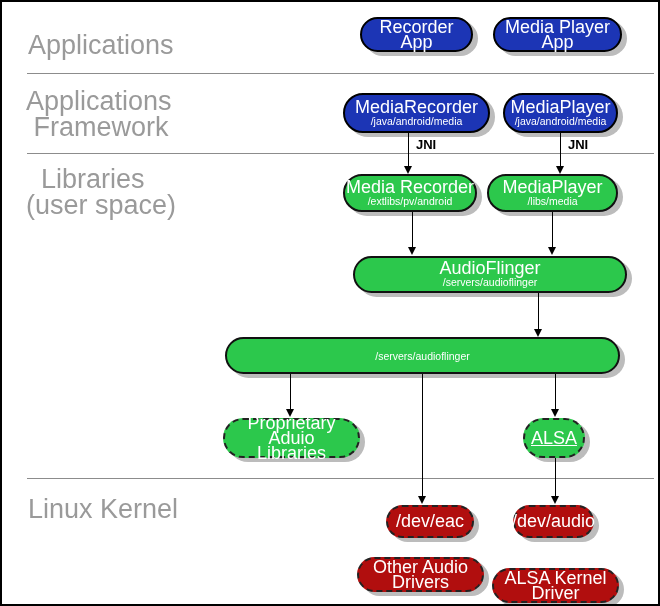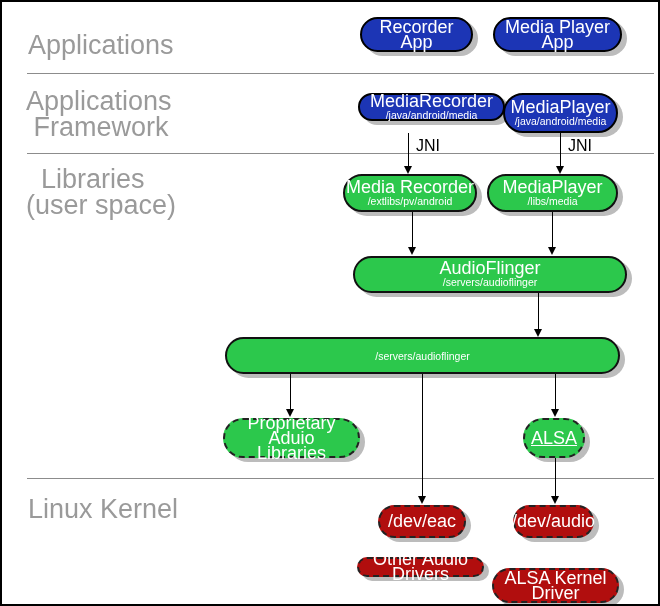--- a/index.html
+++ b/index.html
@@ -38,21 +38,21 @@
   .green{background:var(--lib_green);border-color:#111;}
   .red{background:var(--kernel_red);}
   .dashed{border:2px dashed #222;}
   .vline{position:absolute;width:1px;background:var(--edge_black);}
   .arrowhead{
     position:absolute;width:0;height:0;
     border-left:4px solid transparent;border-right:4px solid transparent;
     border-top:8px solid var(--edge_black);
   }
   .edge-label{
-    position:absolute;color:#000;font-size:16px;font-weight:normal;
+    position:absolute;color:#000;font-size:13px;font-weight:bold;
   }
 </style>
 </head>
 <body>
 
 <div class="canvas">
 
   <div class="section-label" style="left:26px;top:30px;">Applications</div>
   <div class="section-label" style="left:24px;top:86px;">Applications
  Framework</div>
@@ -64,21 +64,21 @@
   <div class="divider" style="top:151px;"></div>
   <div class="divider" style="top:476px;"></div>
 
   <div class="node blue" style="left:358px;top:15px;width:113px;height:35px;border-radius:18px;">
     <div class="nlabel">Recorder App</div>
   </div>
   <div class="node blue" style="left:491px;top:15px;width:129px;height:35px;border-radius:18px;">
     <div class="nlabel">Media Player App</div>
   </div>
 
-  <div class="node blue" style="left:356px;top:91px;width:147px;height:28px;border-radius:20px;">
+  <div class="node blue" style="left:341px;top:91px;width:147px;height:40px;border-radius:20px;">
     <div class="nlabel">MediaRecorder</div>
     <div class="npath">/java/android/media</div>
   </div>
   <div class="node blue" style="left:501px;top:91px;width:115px;height:40px;border-radius:20px;">
     <div class="nlabel">MediaPlayer</div>
     <div class="npath">/java/android/media</div>
   </div>
 
   <div class="vline" style="left:406px;top:131px;height:34px;"></div>
   <div class="arrowhead" style="left:402px;top:164px;"></div>
@@ -124,26 +124,26 @@
   <div class="node green dashed" style="left:221px;top:416px;width:137px;height:40px;border-radius:20px;">
     <div class="nlabel" style="padding:0 14px;">Proprietary Aduio Libraries</div>
   </div>
   <div class="node green dashed" style="left:521px;top:416px;width:62px;height:40px;border-radius:20px;text-decoration:underline;">
     <div class="nlabel">ALSA</div>
   </div>
 
   <div class="vline" style="left:553px;top:456px;height:39px;"></div>
   <div class="arrowhead" style="left:549px;top:494px;"></div>
 
-  <div class="node red dashed" style="left:376px;top:503px;width:88px;height:33px;border-radius:17px;">
+  <div class="node red dashed" style="left:384px;top:503px;width:88px;height:33px;border-radius:17px;">
     <div class="nlabel">/dev/eac</div>
   </div>
   <div class="node red dashed" style="left:511px;top:503px;width:81px;height:33px;border-radius:17px;">
     <div class="nlabel">/dev/audio</div>
   </div>
-  <div class="node red dashed" style="left:355px;top:555px;width:127px;height:20px;border-radius:18px;">
+  <div class="node red dashed" style="left:355px;top:555px;width:127px;height:35px;border-radius:18px;">
     <div class="nlabel">Other Audio Drivers</div>
   </div>
   <div class="node red dashed" style="left:490px;top:555px;width:127px;height:35px;border-radius:18px;margin-top:11px;">
     <div class="nlabel">ALSA Kernel Driver</div>
   </div>
 
 </div>
 
 </body></html>

